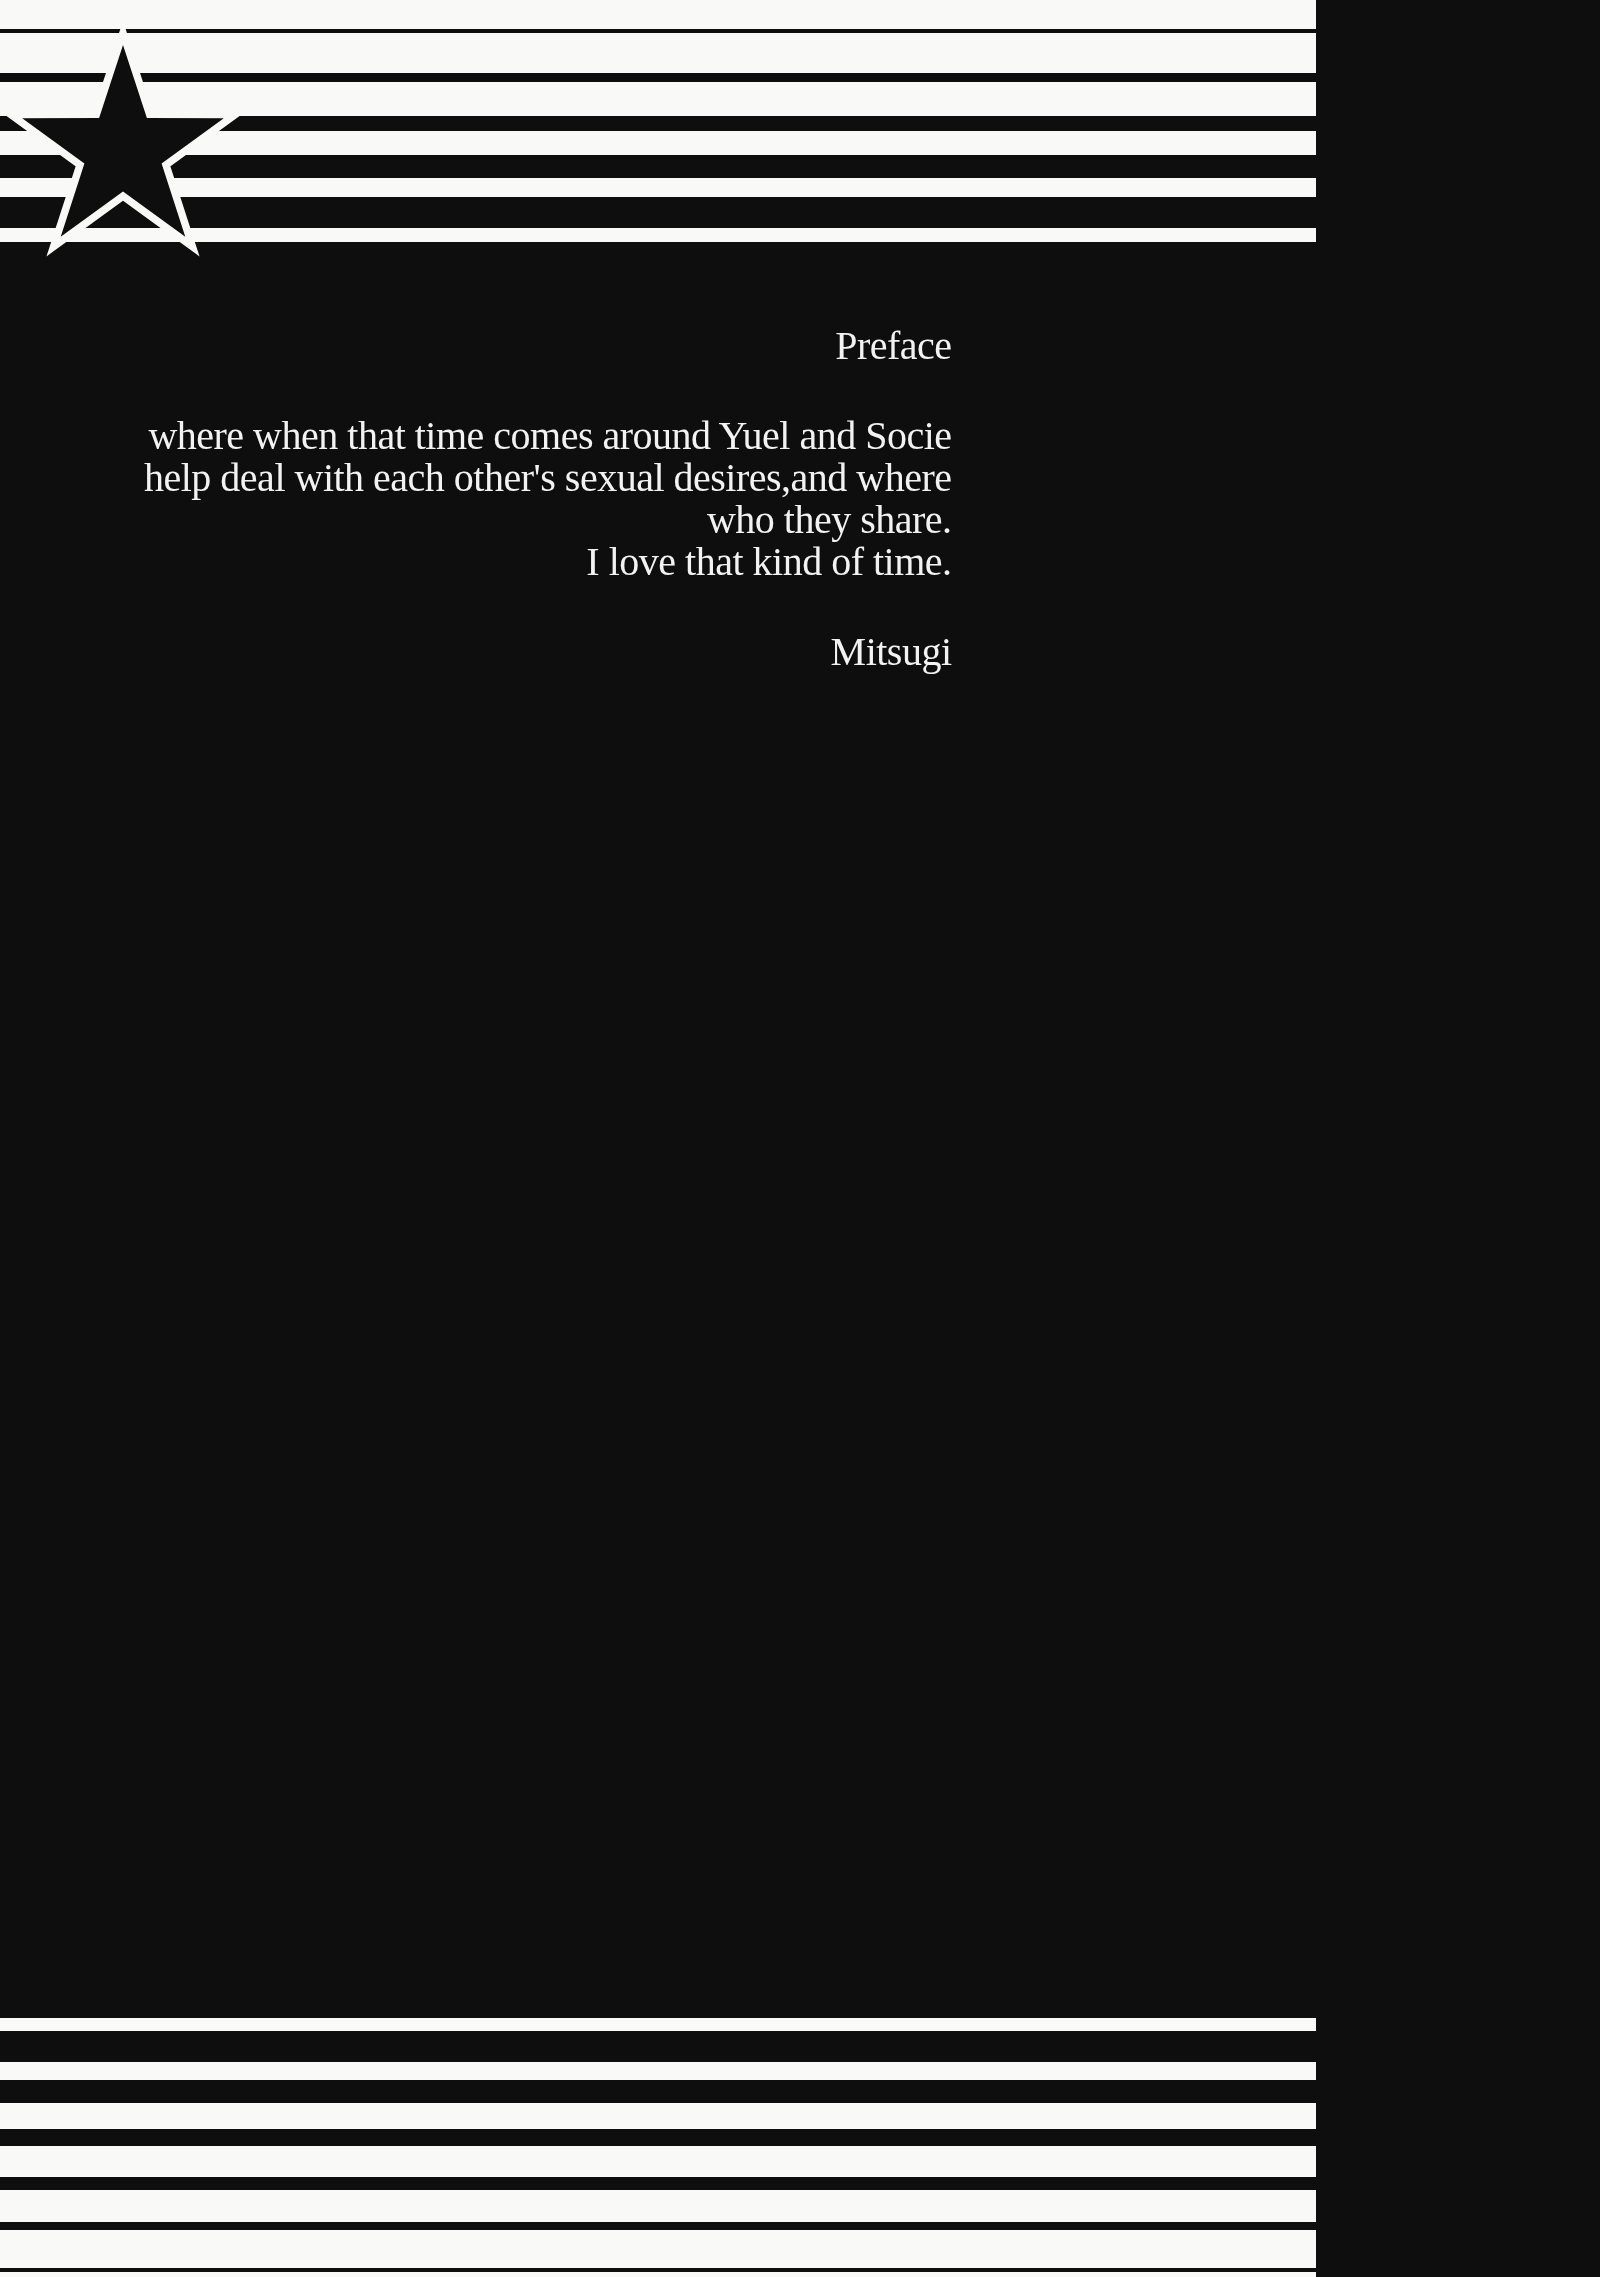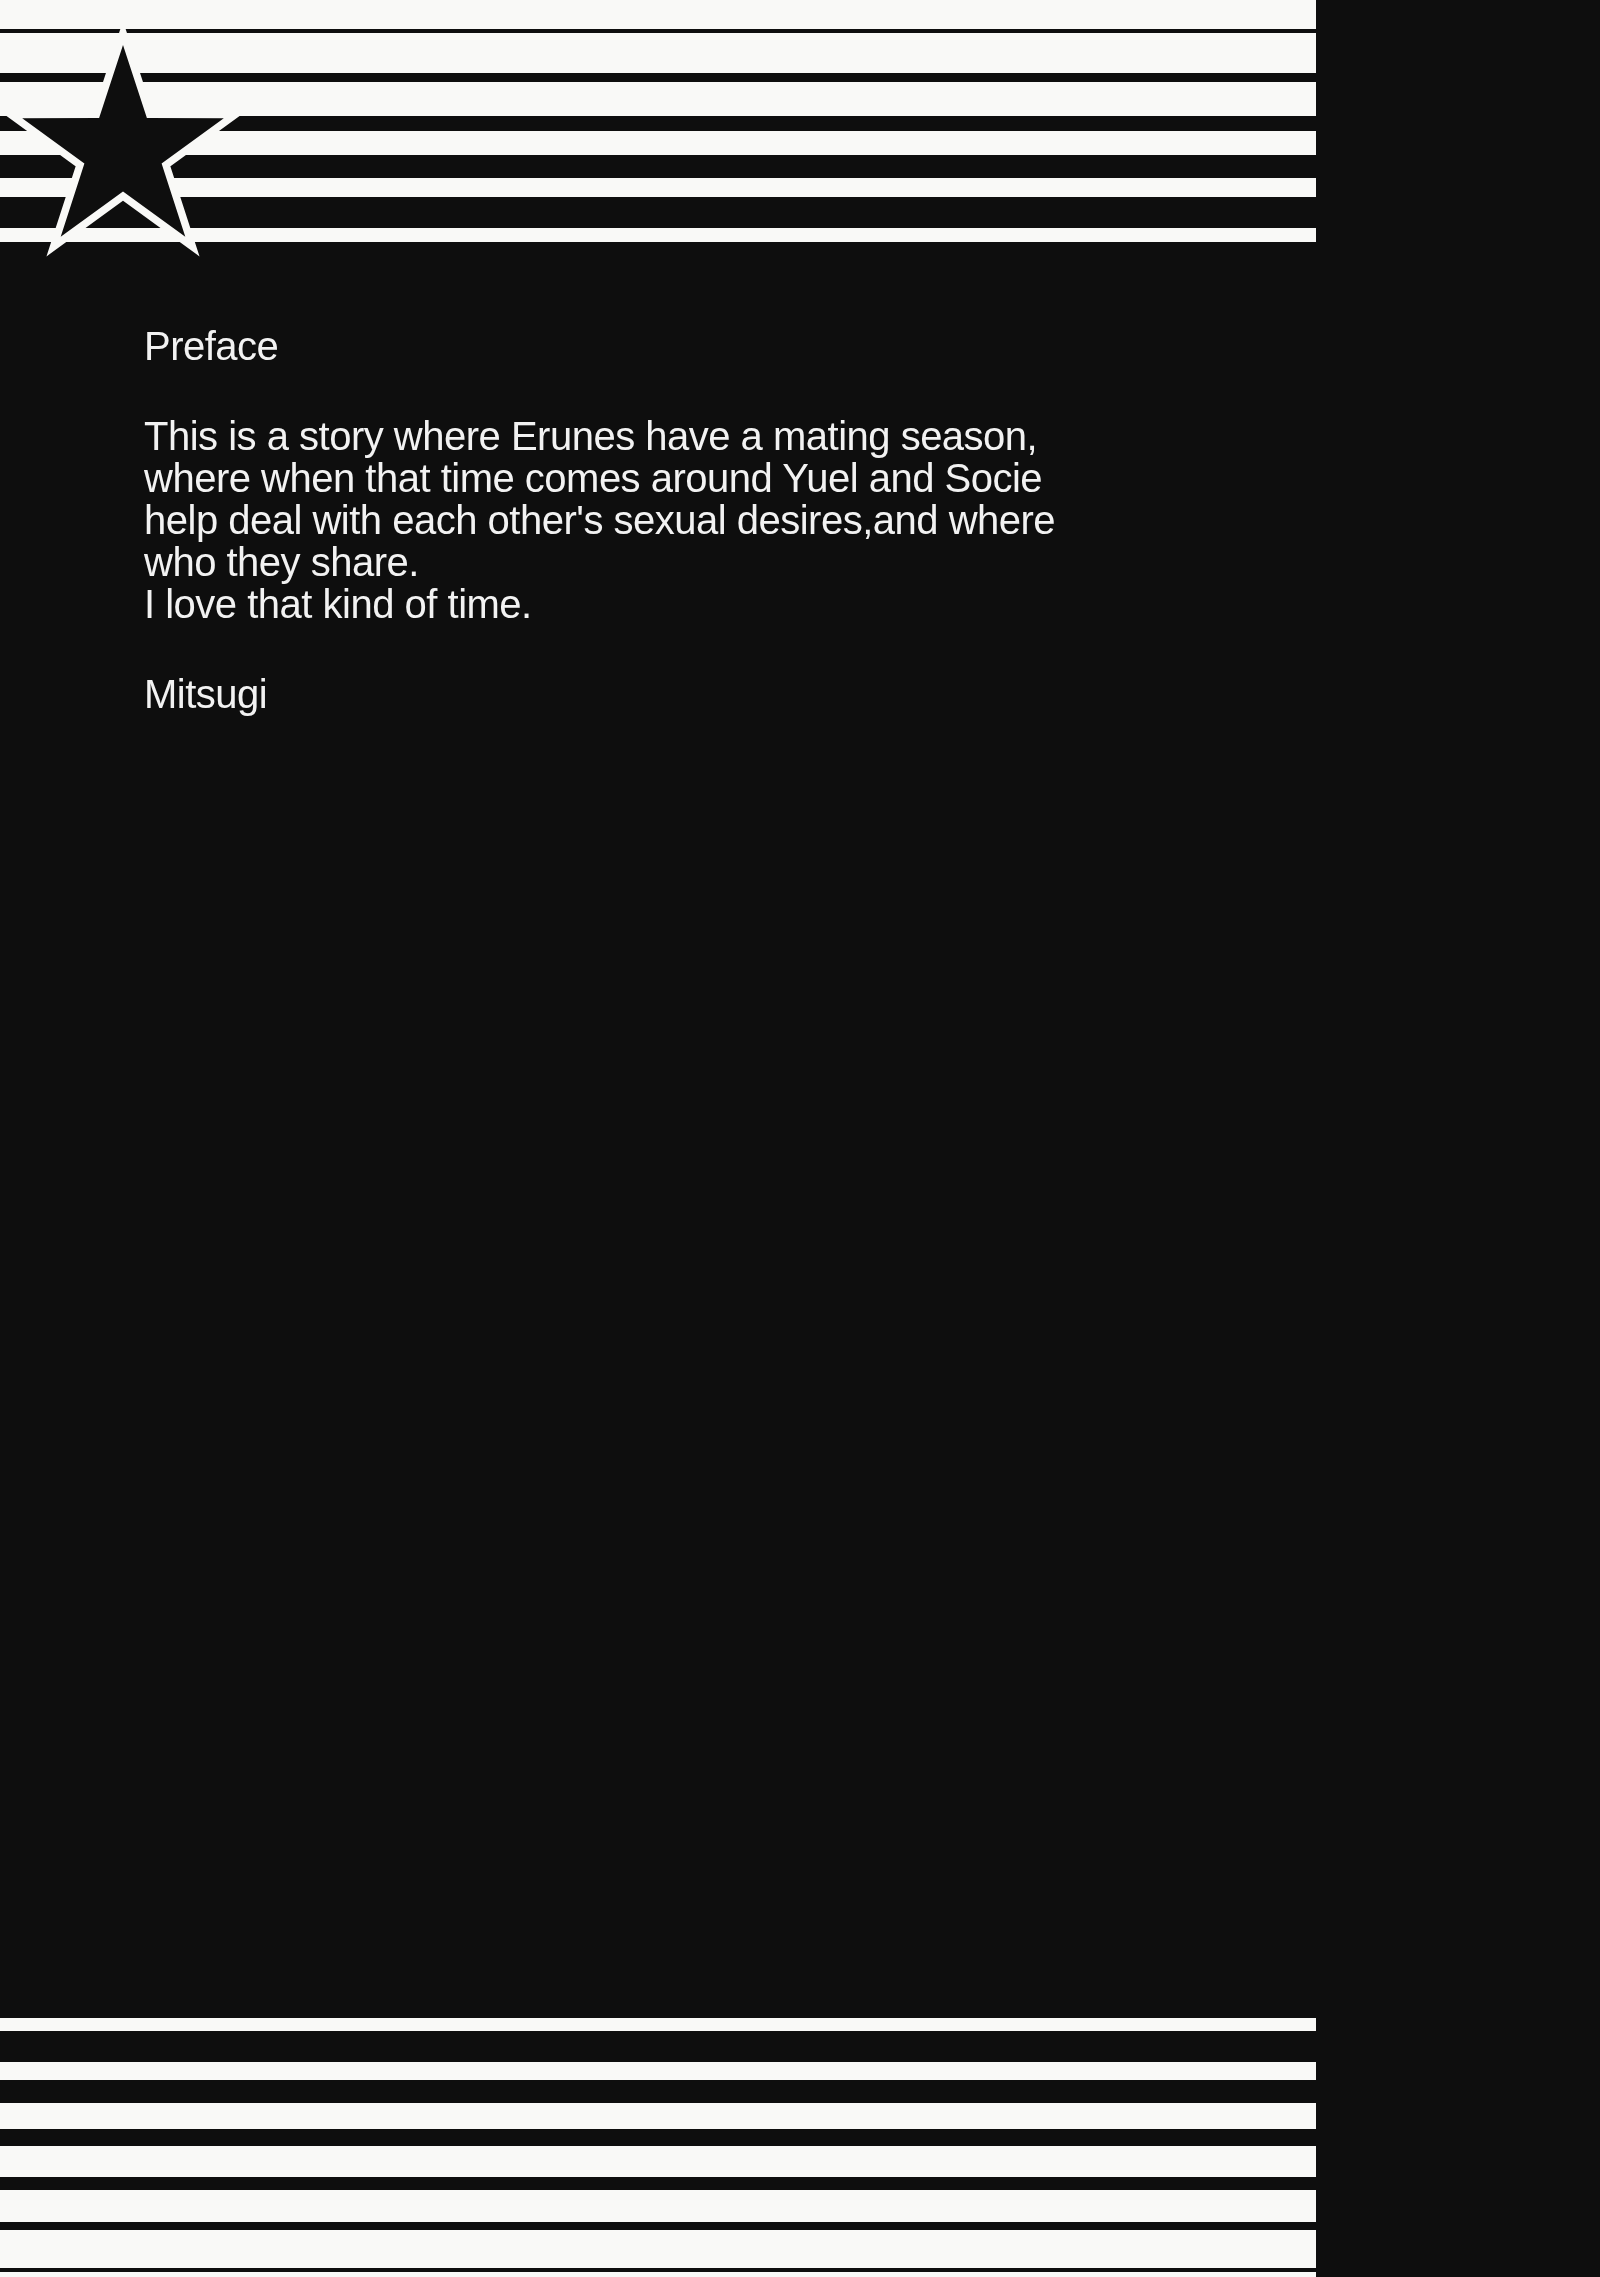--- a/index.html
+++ b/index.html
@@ -6,21 +6,22 @@
     margin: 0;
     padding: 0;
     background: #0e0e0e;
   }
   .page {
     position: relative;
     width: 1316px;
     height: 2277px;
     background: #f9f9f7;
     overflow: hidden;
-    font-family: Liberation Sans, sans-serif;
+    font-family: Liberation Serif, serif;
+    text-align: right;
   }
   
   .stripe {
     position: absolute;
     left: 0;
     width: 1600px;
     background: #0e0e0e;
   }
   .t1 { top: 29px;  height: 4px;  }
   .t2 { top: 73px;  height: 9px;  }
@@ -93,21 +94,20 @@
     <polygon points="0,-106 23.9,-32.9 100.8,-32.8 38.6,12.5 62.3,85.8 0,40.5 -62.3,85.8 -38.6,12.5 -100.8,-32.8 -23.9,-32.9" fill="#0e0e0e"></polygon>
   </svg>
 
   <svg class="star-svg bot-right" width="260" height="260" viewBox="-130 -130 260 260" aria-hidden="true">
     <polygon points="0,-107 24.1,-33.2 101.8,-33.1 39.0,12.7 62.9,86.6 0,41 -62.9,86.6 -39.0,12.7 -101.8,-33.1 -24.1,-33.2" fill="#0e0e0e"></polygon>
   </svg>
 
   <div class="text-block">
     <div class="heading">Preface</div>
     <div class="para">
-      <div class="line">This is a story where Erunes have a mating season,</div>
       <div class="line">where when that time comes around Yuel and Socie</div>
       <div class="line">help deal with each other's sexual desires,and where</div>
       <div class="line">who they share.</div>
       <div class="line">I love that kind of time.</div>
     </div>
     <div class="para author">Mitsugi</div>
   </div>
 
 </div>
 

